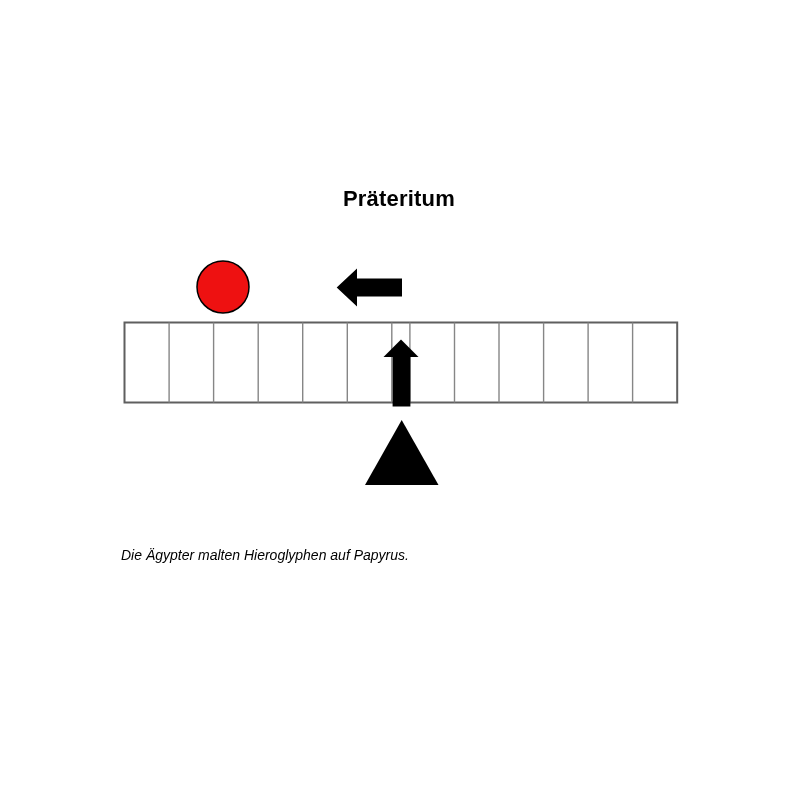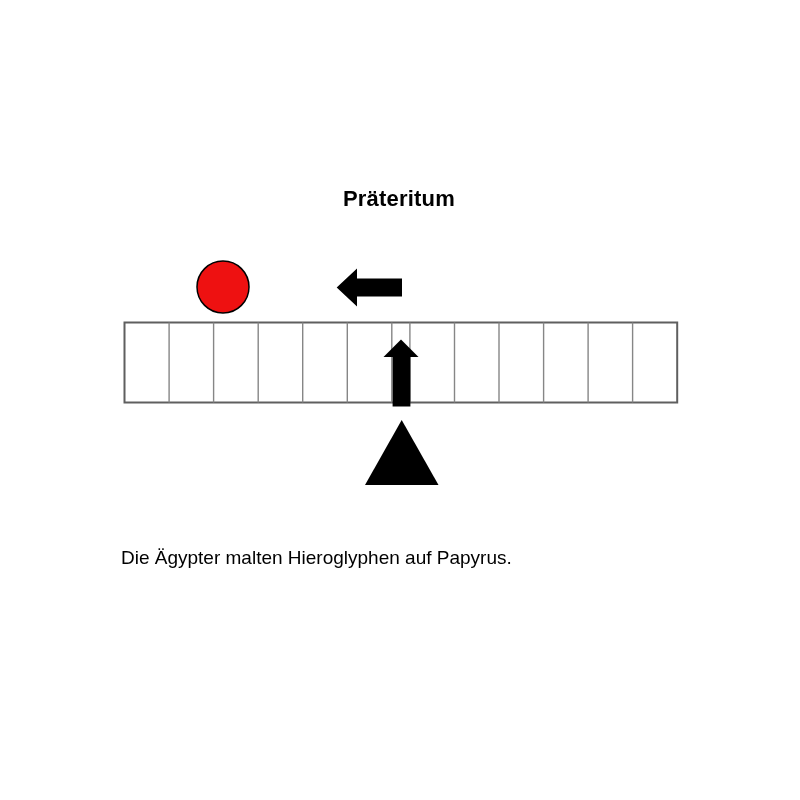--- a/index.html
+++ b/index.html
@@ -20,23 +20,24 @@
     text-align: center;
     font-size: 22px;
     font-weight: bold;
     line-height: 1.2;
     color: var(--ink, #000000);
     letter-spacing: 0.2px;
   }
   .sentence {
     position: absolute;
     left: 121px; top: 547px;
-    font-size: 19px;
+    font-size: 14px;
     line-height: 1.2;
     color: var(--ink, #000000);
+    font-style: italic;
   }
   svg.art {
     position: absolute;
     left: 0; top: 0;
   }
   .ink { fill: var(--ink, #000000); stroke: none; }
   .red-dot {
     fill: var(--red, #ee1111);
     stroke: var(--ink, #000000);
     stroke-width: 1.5;

